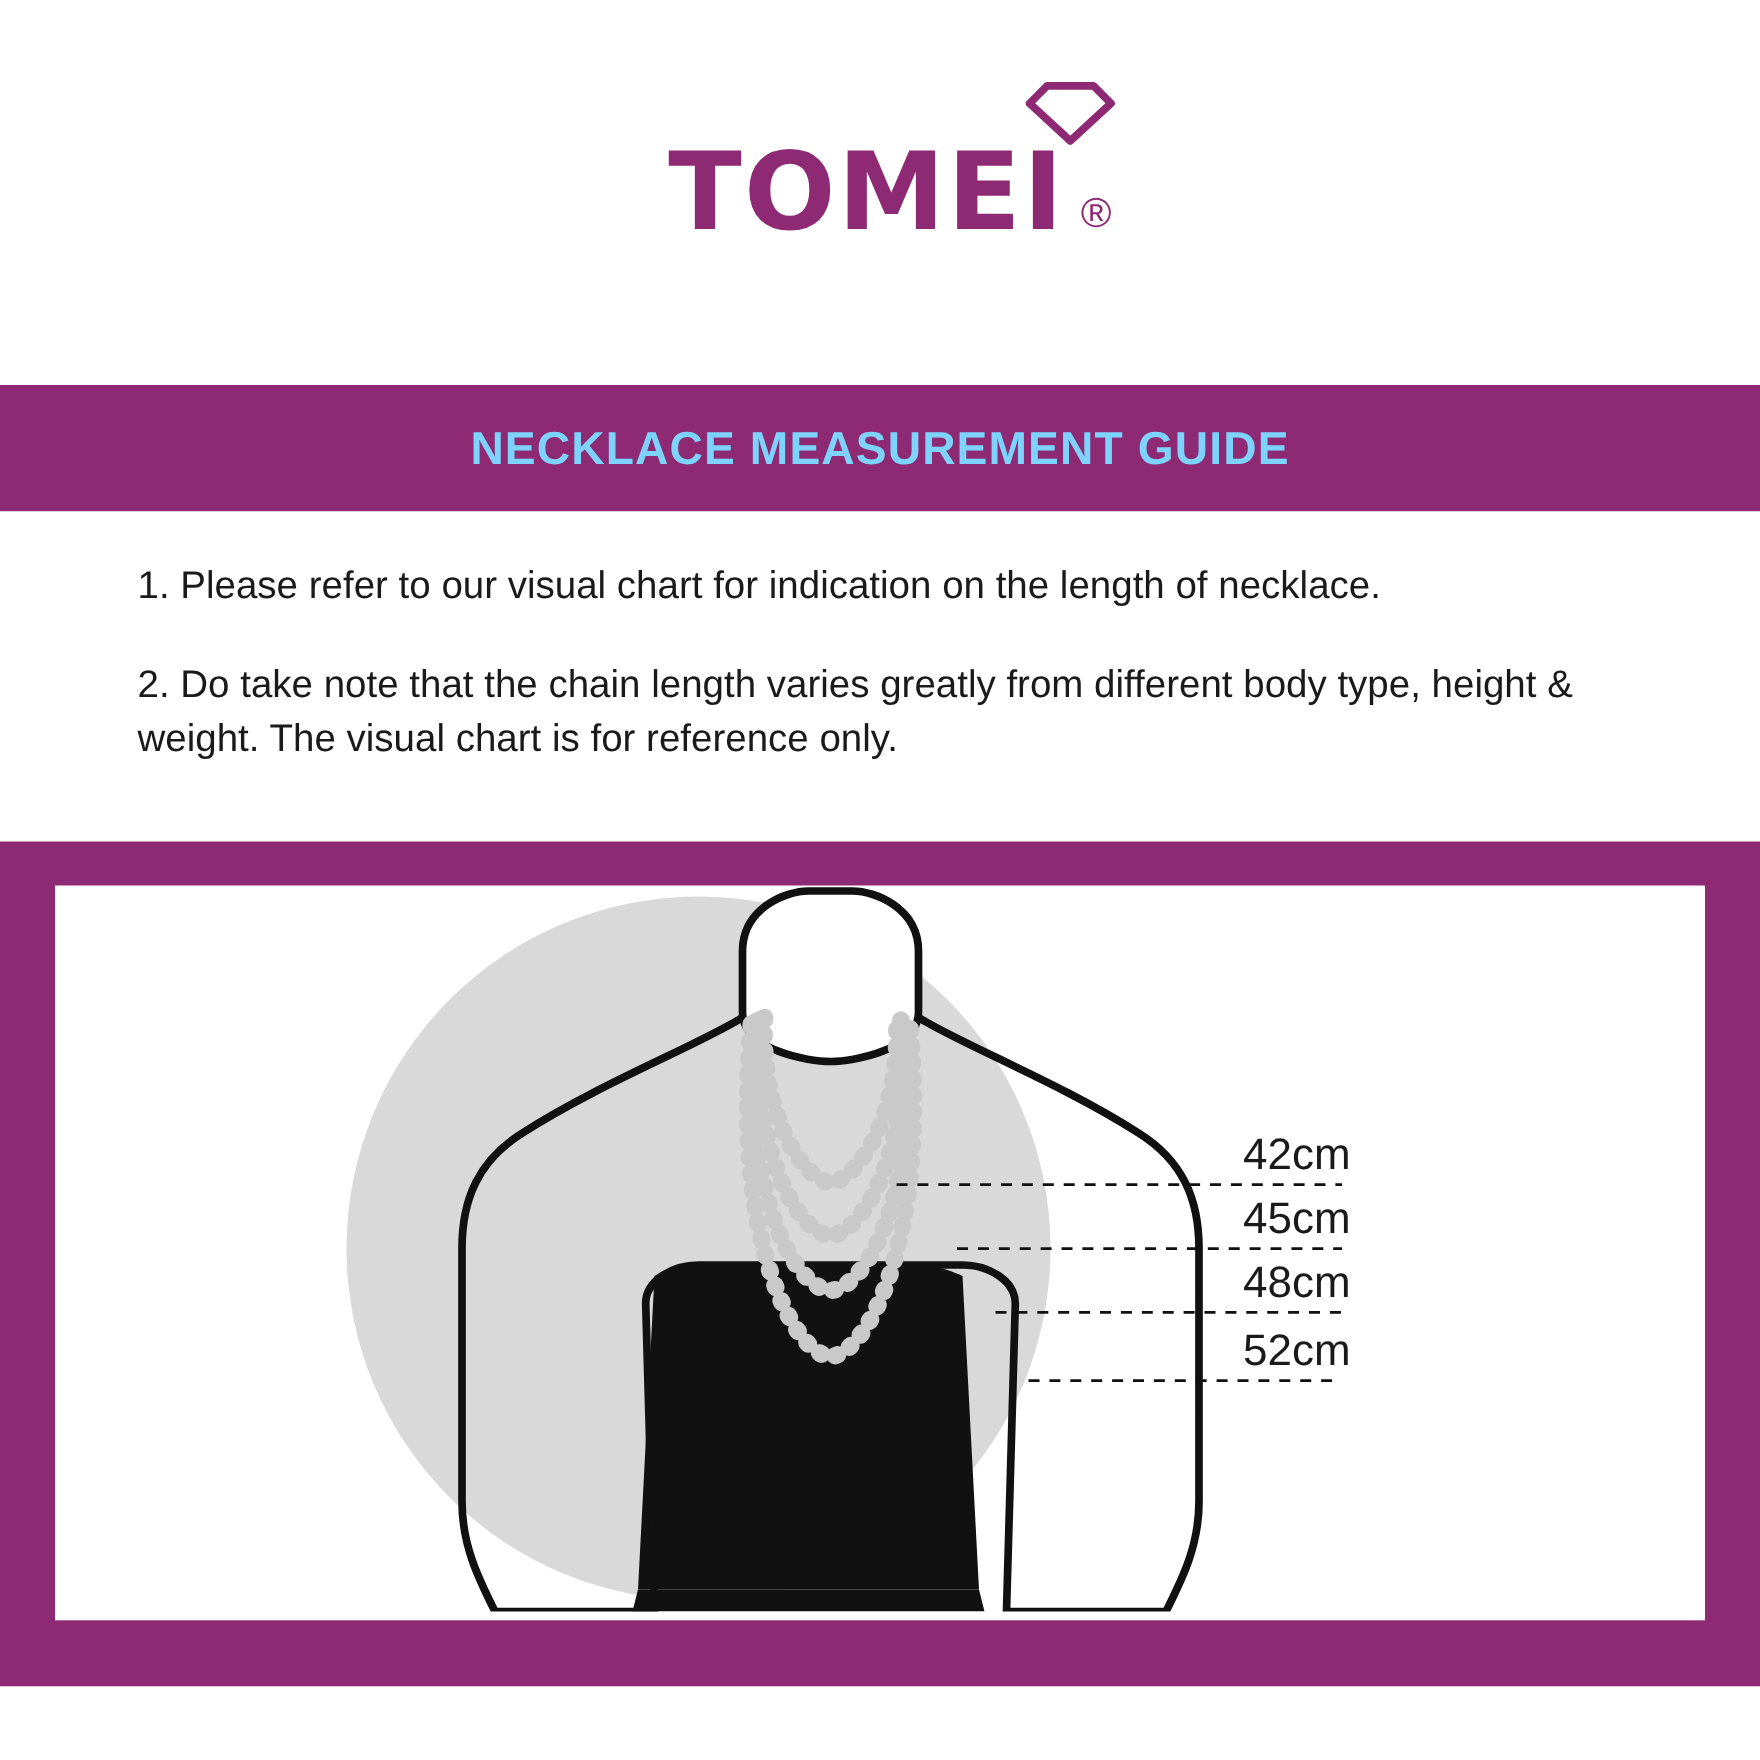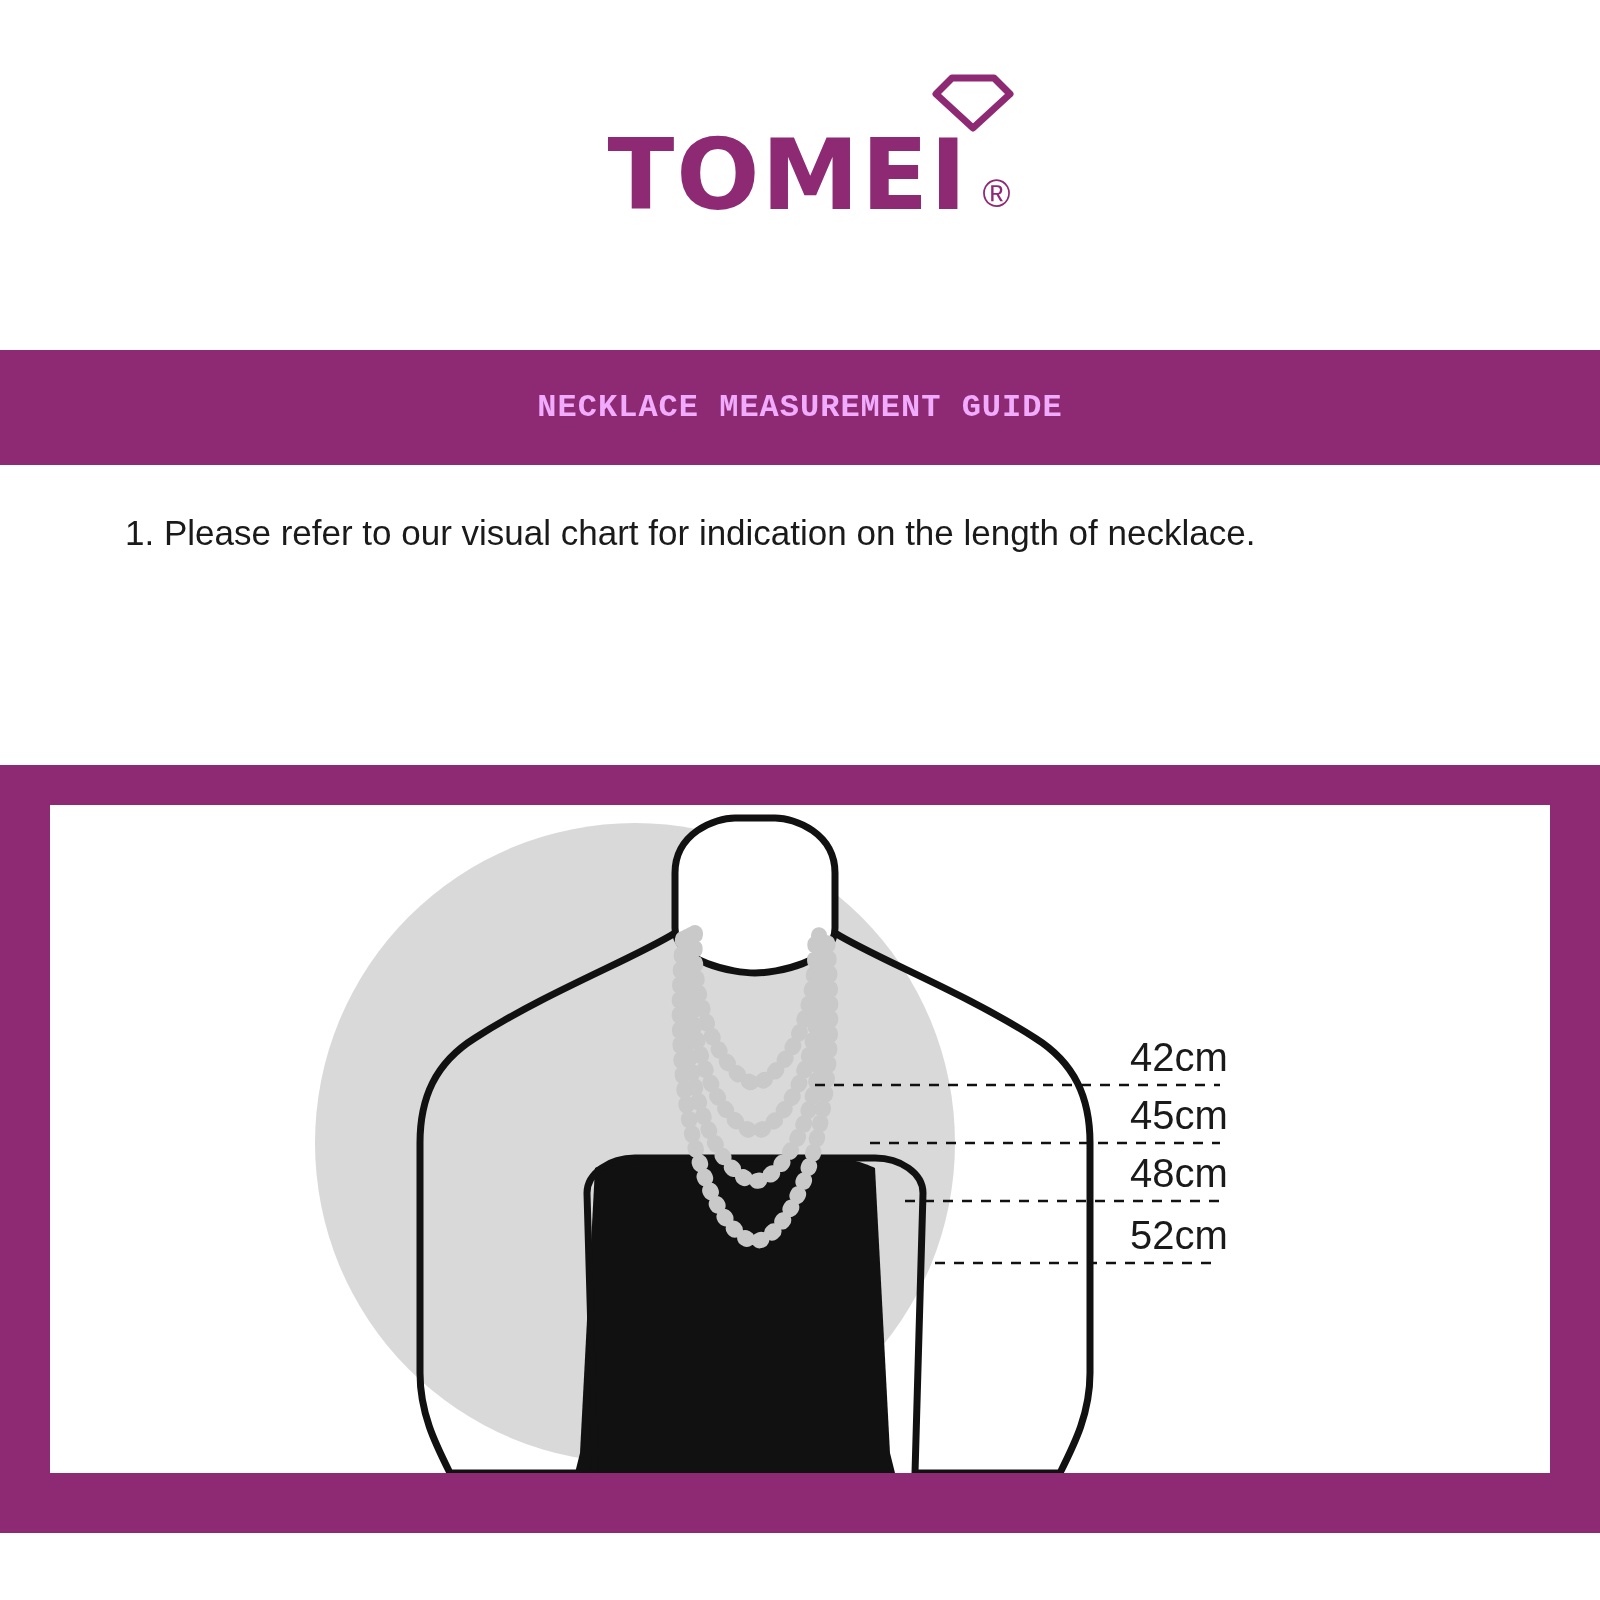--- a/index.html
+++ b/index.html
@@ -67,23 +67,23 @@
   
   .title-bar {
     background: #8e2a74;
     height: 115px;
     display: flex;
     align-items: center;
     justify-content: center;
   }
   .title-bar h1 {
     margin: 0;
-    color: #f0abfc;
-    font-family: Liberation Mono, monospace;
-    font-size: 32px;
+    color: #7dd3fc;
+    font-family: Liberation Sans, sans-serif;
+    font-size: 42px;
     font-weight: bold;
     letter-spacing: 1px;
   }
 
   
   .instructions {
     padding: 44px 125px 16px 125px;
     background: #ffffff;
     height: 300px;
     box-sizing: border-box;
@@ -100,21 +100,21 @@
   .figure-outer {
     background: #8e2a74;
     padding: 40px 50px 60px 50px;
     box-sizing: border-box;
     height: 768px;
   }
   .figure-inner {
     background: #ffffff;
     height: 100%;
     display: flex;
-    align-items: flex-end;
+    align-items: flex-start;
     justify-content: center;
     position: relative;
   }
   svg { display: block; }
 </style>
 </head>
 <body>
 
 <div class="logo-area">
   <div class="logo-wrap">
@@ -129,20 +129,21 @@
     </div>
   </div>
 </div>
 
 <div class="title-bar">
   <h1>NECKLACE MEASUREMENT GUIDE</h1>
 </div>
 
 <div class="instructions">
   <p>1. Please refer to our visual chart for indication on the length of necklace.</p>
+  <p>2. Do take note that the chain length varies greatly from different body type, height &amp; weight. The visual chart is for reference only.</p>
 </div>
 
 <div class="figure-outer">
   <div class="figure-inner">
     <svg width="1450" height="660" viewBox="0 0 1450 660">
 
       <circle cx="560" cy="330" r="320" fill="#d9d9d9"></circle>
 
       <path d="M520 355 C 520 355, 540 345, 560 345 L 760 345 C 780 345, 800 355, 800 355
                L 815 640 L 505 640 Z" fill="#111111"></path>

